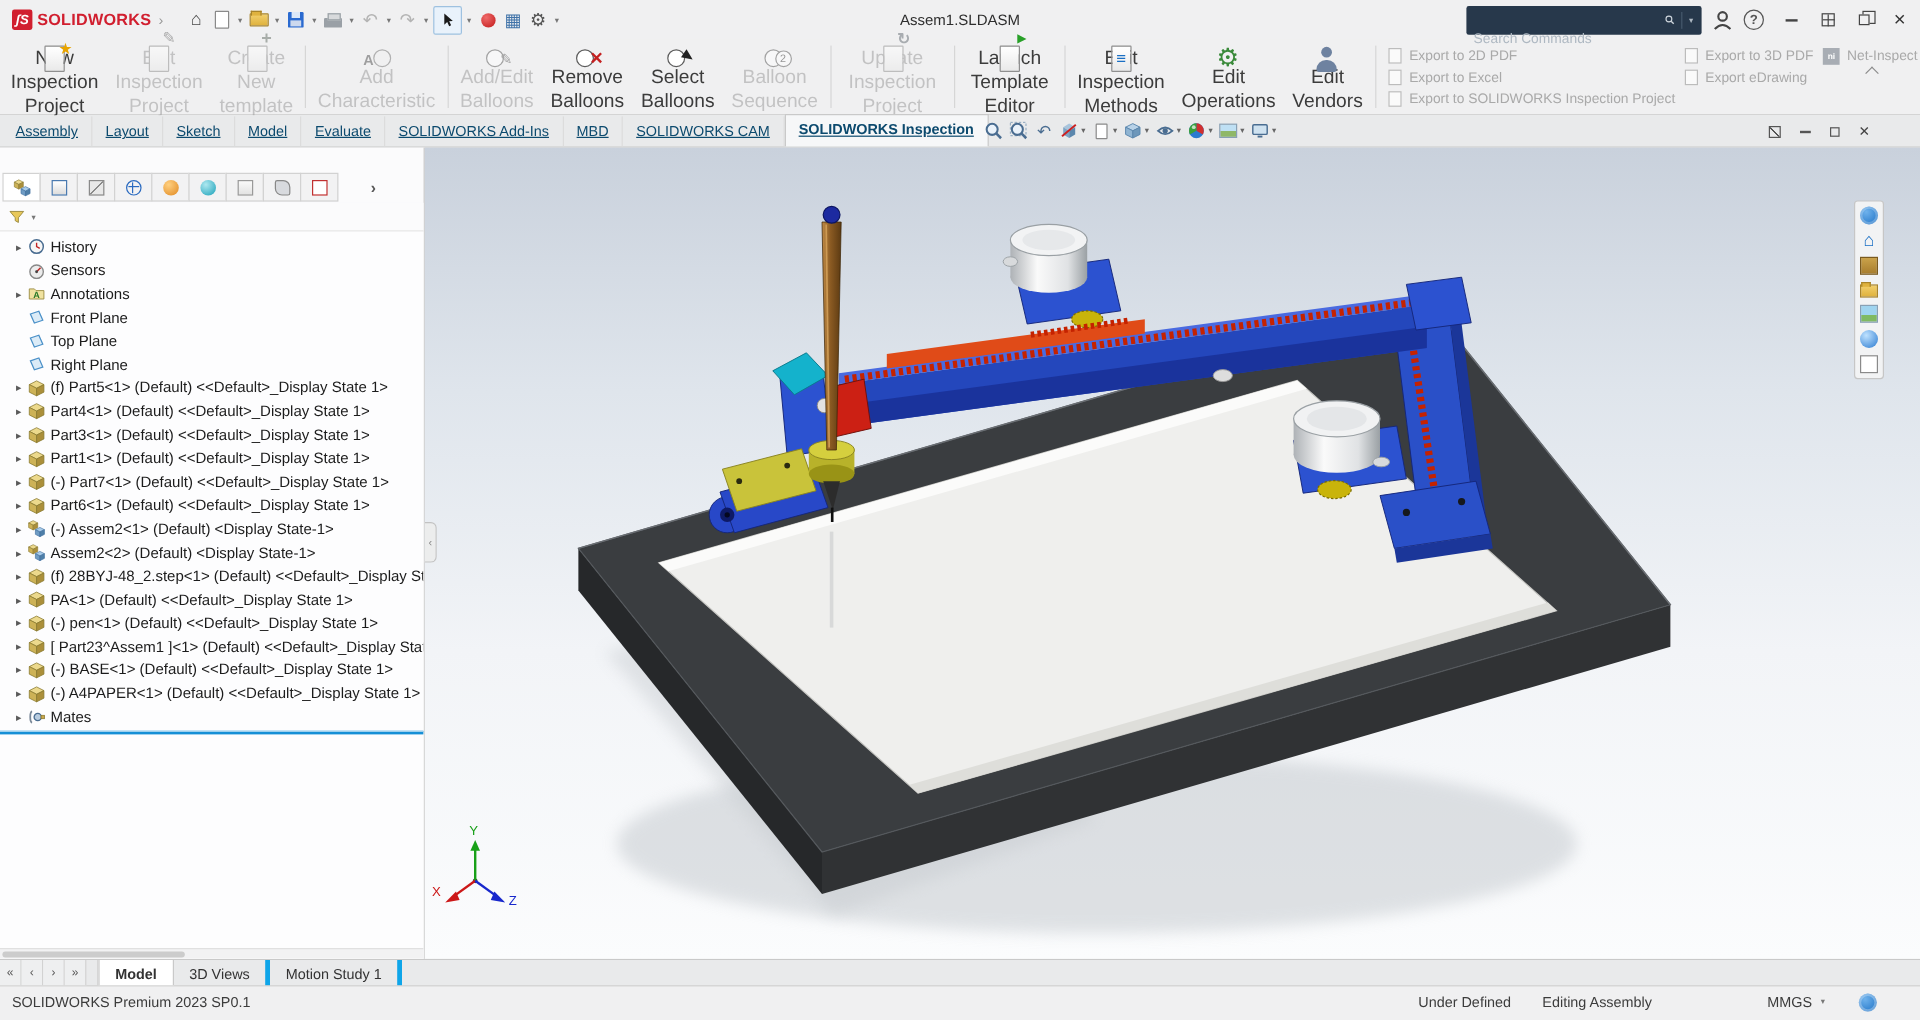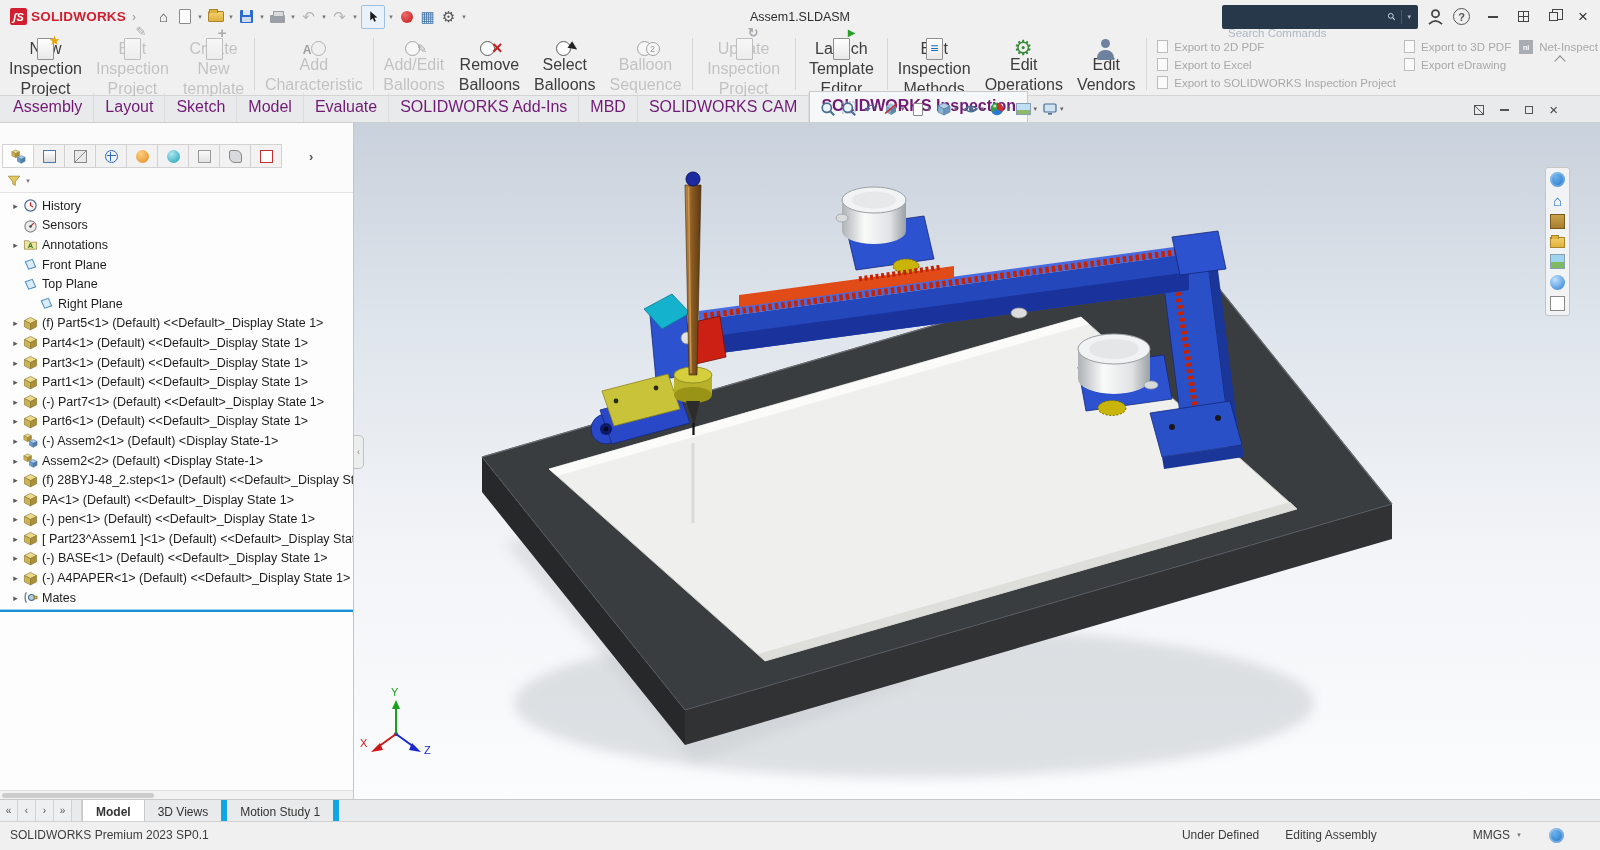--- a/index.html
+++ b/index.html
@@ -91,21 +91,21 @@
   .eicon { width:11px; height:13px; border:1px solid #bcbcbc; background:#fafafa; flex:none; }
   .nicon { width:14px; height:14px; background:#a8adb4; color:#fff; font-size:7px; font-weight:bold;
     display:flex; align-items:center; justify-content:center; flex:none; }
   .rib-collapse { position:absolute; right:36px; top:24px; width:8px; height:8px;
     border-left:1.6px solid #8a8a8a; border-top:1.6px solid #8a8a8a; transform:rotate(45deg); }
 
   
   .tabbar { height:27px; background:#e9eaeb; border-bottom:1px solid #cfcfcf; display:flex; align-items:flex-end;
     position:relative; }
   .ctabs { display:flex; align-items:flex-end; padding-left:2px; }
-  .ctab { font-size:16px; color:#701a75; padding:5px 11px 6px; border-right:1px solid #dcdcdc; cursor:default; }
+  .ctab { font-size:12px; color:#0c4a6e; padding:5px 11px 6px; border-right:1px solid #dcdcdc; cursor:default;text-decoration:underline; }
   .ctab.active { font-weight:bold; background:#f6f7f8; border:1px solid #c9c9c9; border-bottom:none; padding-bottom:7px; }
   .hu { position:absolute; left:818px; top:3px; display:flex; align-items:center; gap:1px; }
   .hu-item { width:20px; height:20px; display:flex; align-items:center; justify-content:center; }
   .hu-caret { font-size:7px; color:#666; margin:0 2px 0 -1px; }
   .sceneic { width:15px; height:12px; background:linear-gradient(#bfe0f4 55%, #8fb868 55%); border:1px solid #88a0b4; }
   .dwc { position:absolute; right:42px; top:6px; display:flex; gap:16px; align-items:center; }
   .dwc-expand { width:10px; height:10px; border:1.2px solid #555;
     background:linear-gradient(45deg, transparent 44%, #555 44%, #555 56%, transparent 56%); }
   .dwc-min { width:9px; height:2px; background:#555; }
   .dwc-restore { width:8px; height:8px; border:1.2px solid #555; position:relative; background:#e9eaeb; }
@@ -168,21 +168,21 @@
   .ts7 { background:#fff; border:1px solid #8a8a8a;
     background-image:linear-gradient(#aaa,#aaa) center/13px 1px no-repeat, linear-gradient(#aaa,#aaa) center/1px 13px no-repeat; }
 
   
   .bottombar { height:22px; background:#e9eaeb; border-top:1px solid #c9c9c9; display:flex; align-items:stretch;
     font-size:12px; }
   .bnav { display:flex; }
   .bnav span { width:18px; display:flex; align-items:center; justify-content:center; font-size:10px; color:#555;
     border-right:1px solid #d2d2d2; background:#eeeff0; }
   .bgrip { width:10px; border-right:1px solid #d2d2d2; }
-  .btab { padding:3px 13px 0; color:#333; border-right:6px solid #0ea5e9; display:flex; align-items:center; }
+  .btab { padding:3px 13px 0; color:#333; border-right:4px solid #0ea5e9; display:flex; align-items:center; }
   .btab.active { background:#ffffff; font-weight:bold; border-right:1px solid #c9c9c9; border-left:1px solid #c9c9c9; }
 
   
   .statusbar { height:27px; background:#f0f0f1; border-top:1px solid #d0d0d0; display:flex; align-items:center;
     font-size:12px; color:#3c3c3c; padding:0 10px; }
   .sb-right { margin-left:auto; display:flex; align-items:center; }
   .sb-item { margin-left:26px; }
   .sb-units { margin-left:96px; display:flex; align-items:center; gap:5px; }
   .sb-icon { margin-left:26px; width:15px; height:15px; border-radius:50%;
     background:radial-gradient(circle at 35% 30%, #6fb2ec, #1a6fc4); box-shadow:inset 0 0 0 2px rgba(255,255,255,.3); }
@@ -595,21 +595,21 @@
             </svg>
             <span class="tlabel">Front Plane</span>
           </div>
           <div class="trow" style="padding-left: 10px;">
             <span class="tarrow"></span>
             <svg class="ticon" viewBox="0 0 16 16">
               <use href="#i-plane"></use>
             </svg>
             <span class="tlabel">Top Plane</span>
           </div>
-          <div class="trow" style="padding-left: 26px;">
+          <div class="trow" style="padding-left: 10px;">
             <span class="tarrow"></span>
             <svg class="ticon" viewBox="0 0 16 16">
               <use href="#i-plane"></use>
             </svg>
             <span class="tlabel">Right Plane</span>
           </div>
           <div class="trow" style="padding-left: 10px;">
             <span class="tarrow">▸</span>
             <svg class="ticon" viewBox="0 0 16 16">
               <use href="#i-part"></use>

